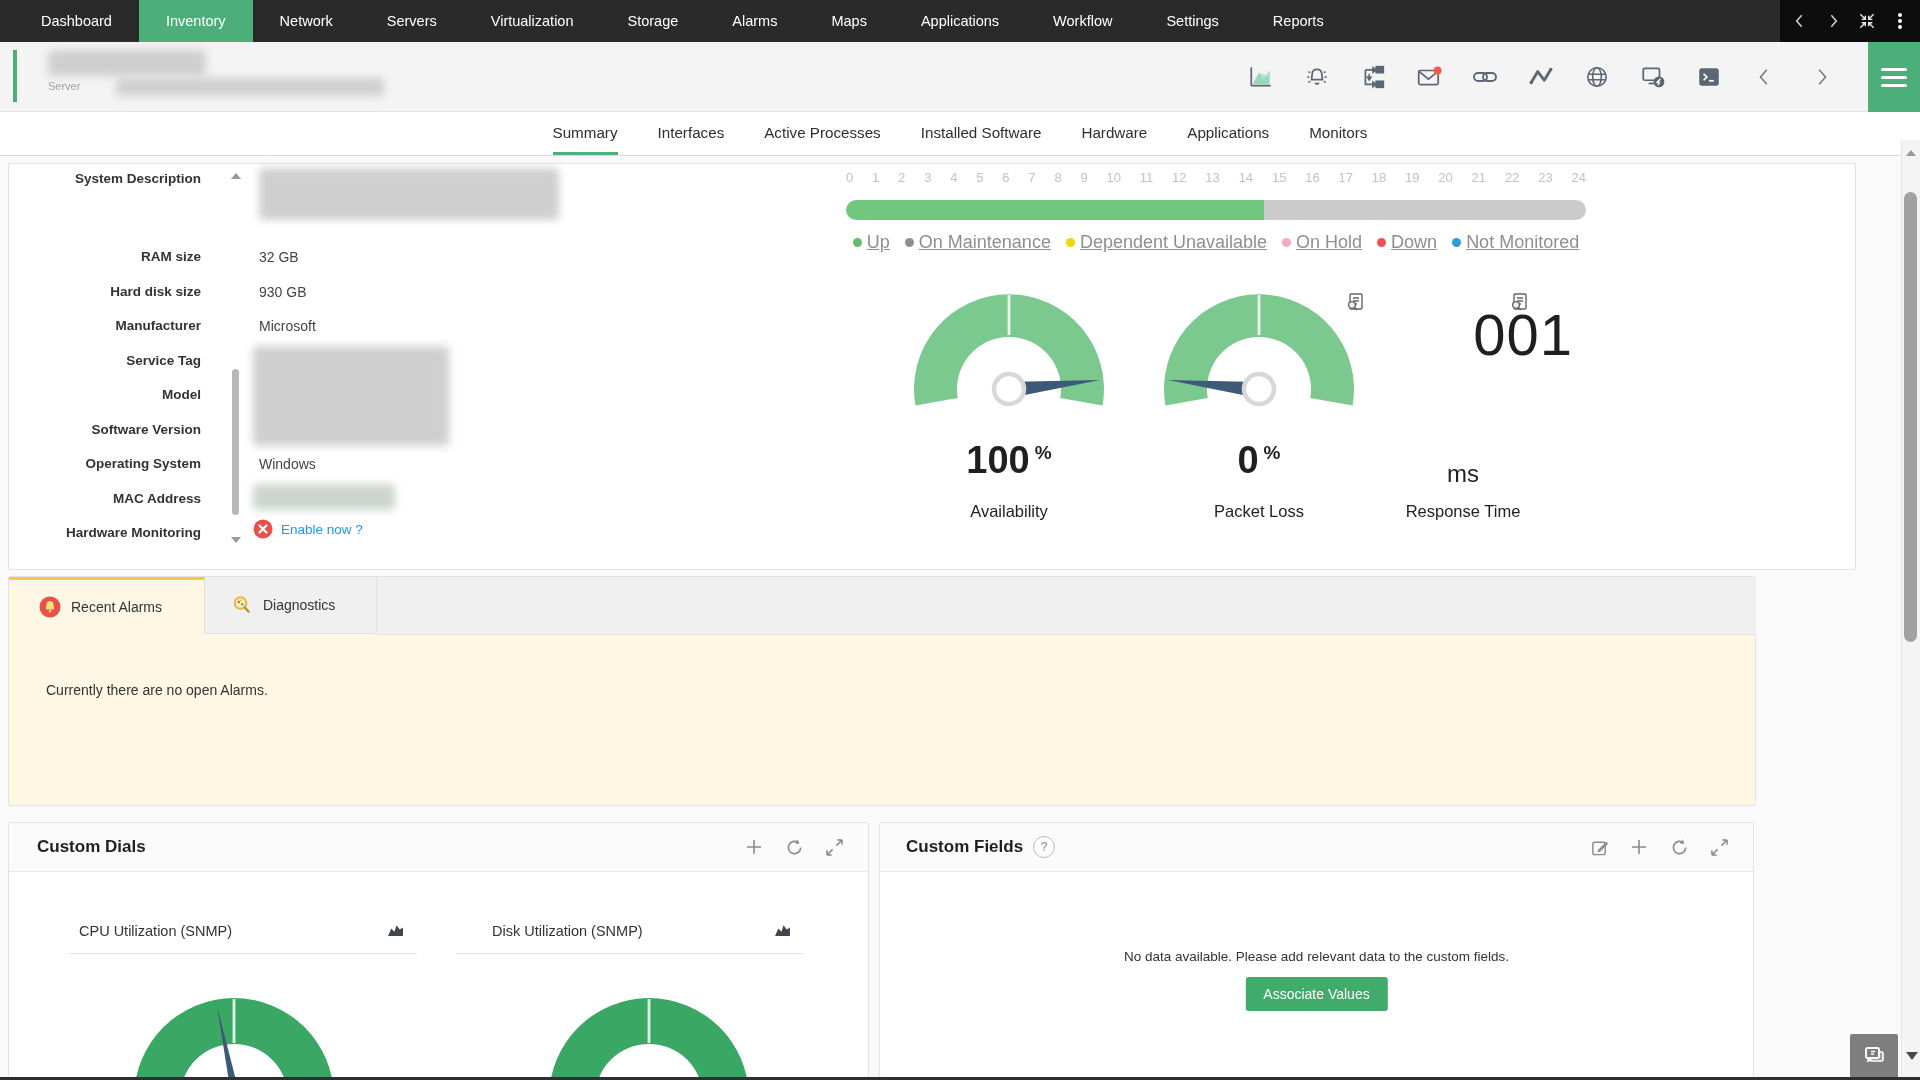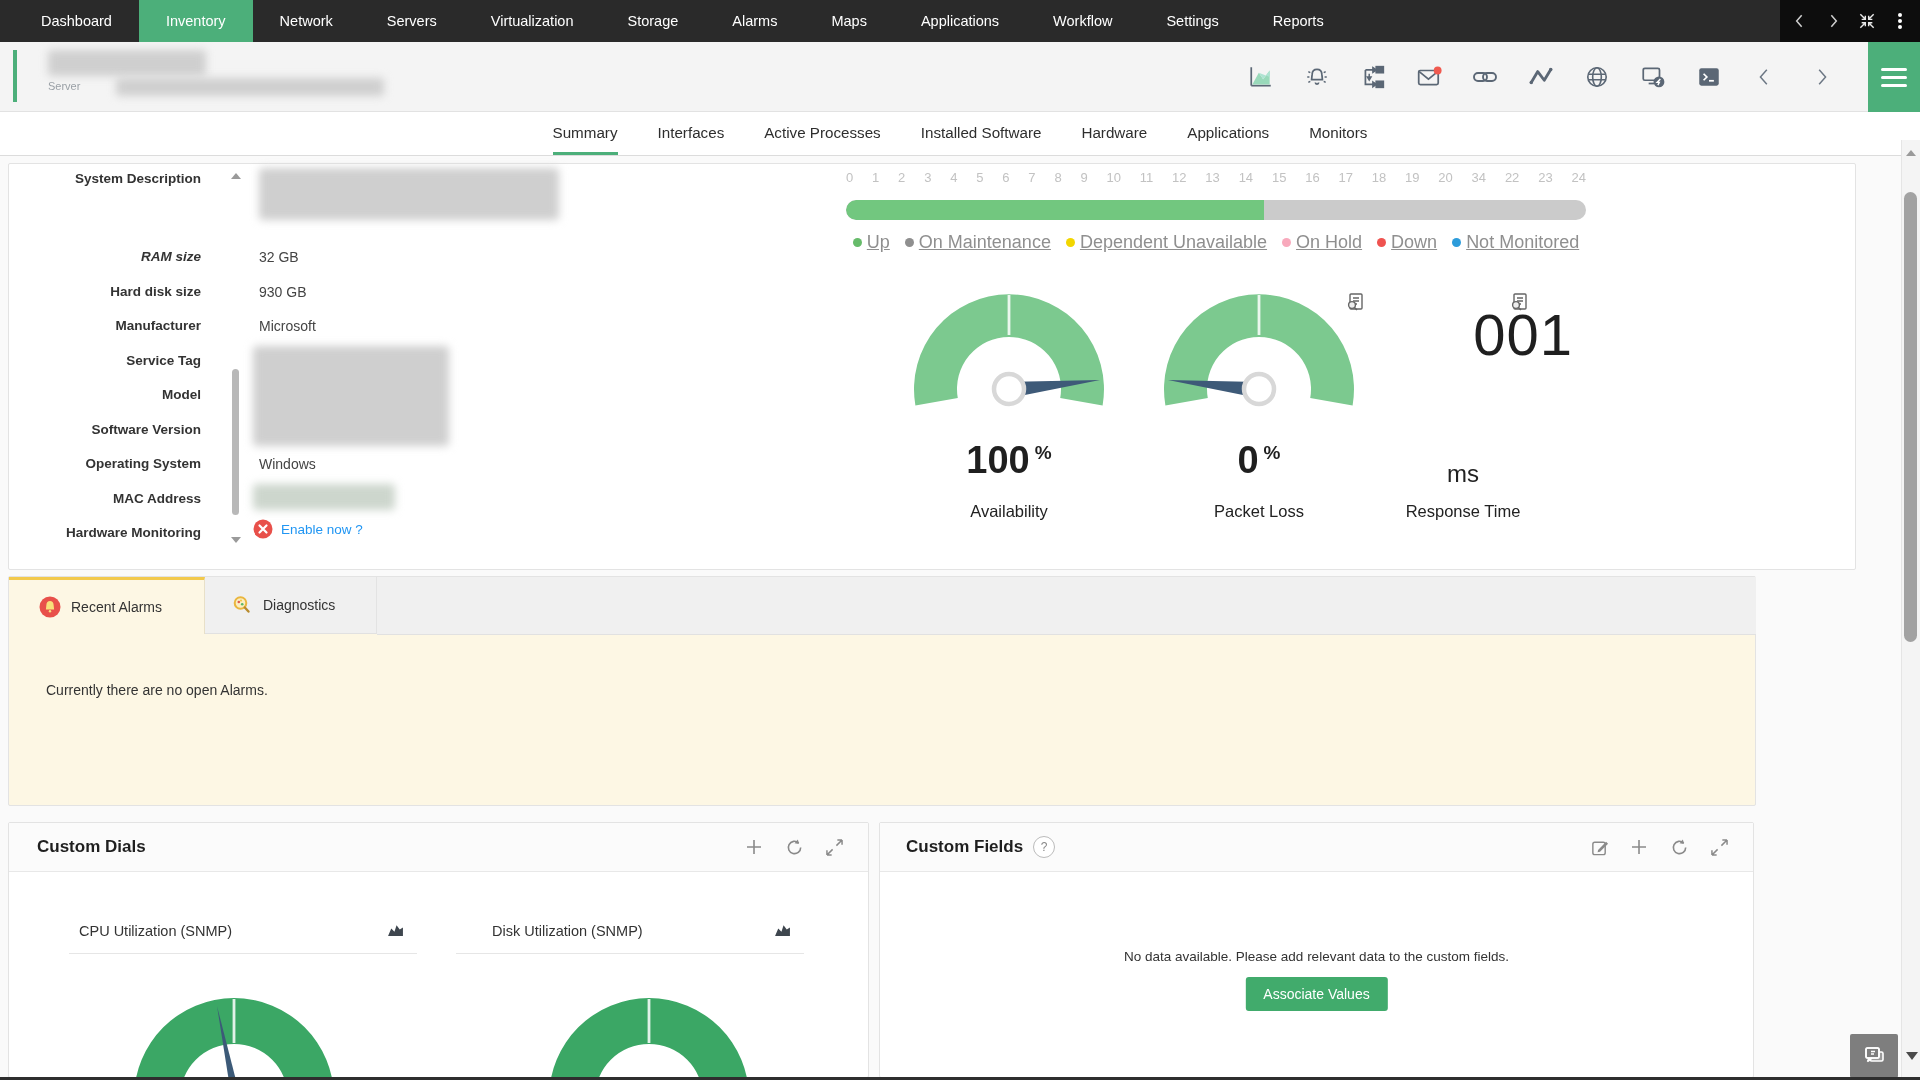--- a/index.html
+++ b/index.html
@@ -203,21 +203,21 @@
   <div class="tab">Active Processes</div>
   <div class="tab">Installed Software</div>
   <div class="tab">Hardware</div>
   <div class="tab">Applications</div>
   <div class="tab">Monitors</div>
 </div>
 
 <div class="panel" style="left:8px;top:163px;width:1848px;height:407px;">
 
   <div class="info-label" style="top:7px;">System Description</div>
-  <div class="info-label" style="top:85px;font-style:italic;">RAM size</div>
+  <div class="info-label" style="top:85px;">RAM size</div>
   <div class="info-label" style="top:120px;">Hard disk size</div>
   <div class="info-label" style="top:154px;">Manufacturer</div>
   <div class="info-label" style="top:189px;">Service Tag</div>
   <div class="info-label" style="top:223px;">Model</div>
   <div class="info-label" style="top:258px;">Software Version</div>
   <div class="info-label" style="top:292px;">Operating System</div>
   <div class="info-label" style="top:327px;">MAC Address</div>
   <div class="info-label" style="top:361px;">Hardware Monitoring</div>
 
   <div class="abs caret-up" style="left:222px;top:9px;"></div>
@@ -254,21 +254,21 @@
         <span>11</span>
         <span>12</span>
         <span>13</span>
         <span>14</span>
         <span>15</span>
         <span>16</span>
         <span>17</span>
         <span>18</span>
         <span>19</span>
         <span>20</span>
-        <span>34</span>
+        <span>21</span>
         <span>22</span>
         <span>23</span>
         <span>24</span>
   </div>
   <div id="tbar">
     <div class="fill" style="width: 56.5%; background-color: rgb(114, 199, 127);"></div>
   </div>
   <div id="legend">
     <span class="leg">
           <span class="dot" style="background-color: rgb(102, 187, 106);"></span>

